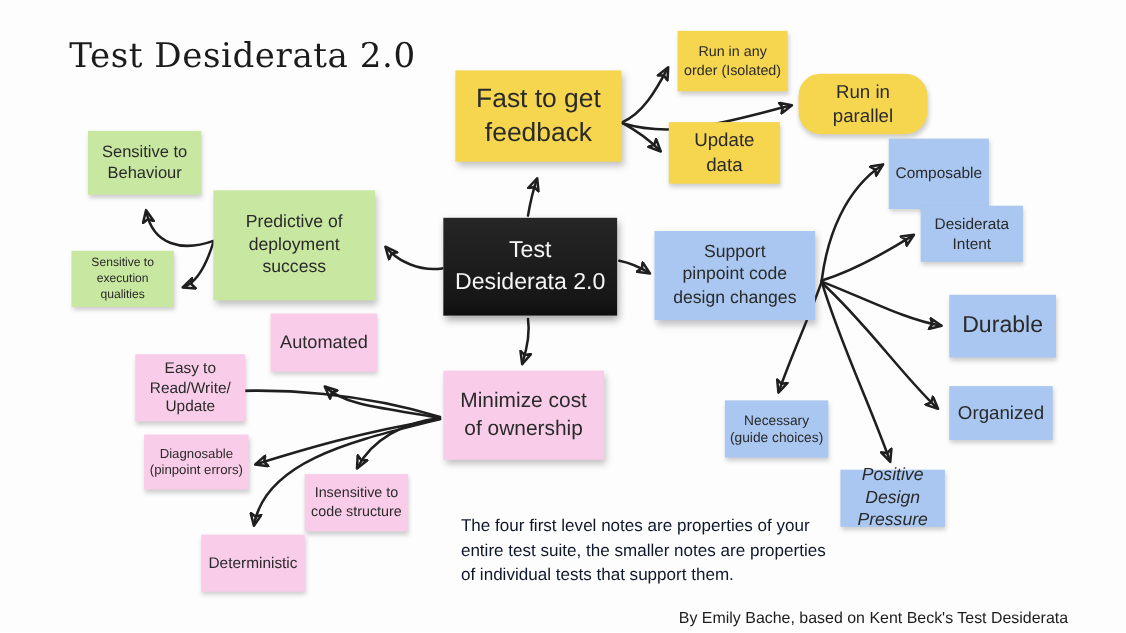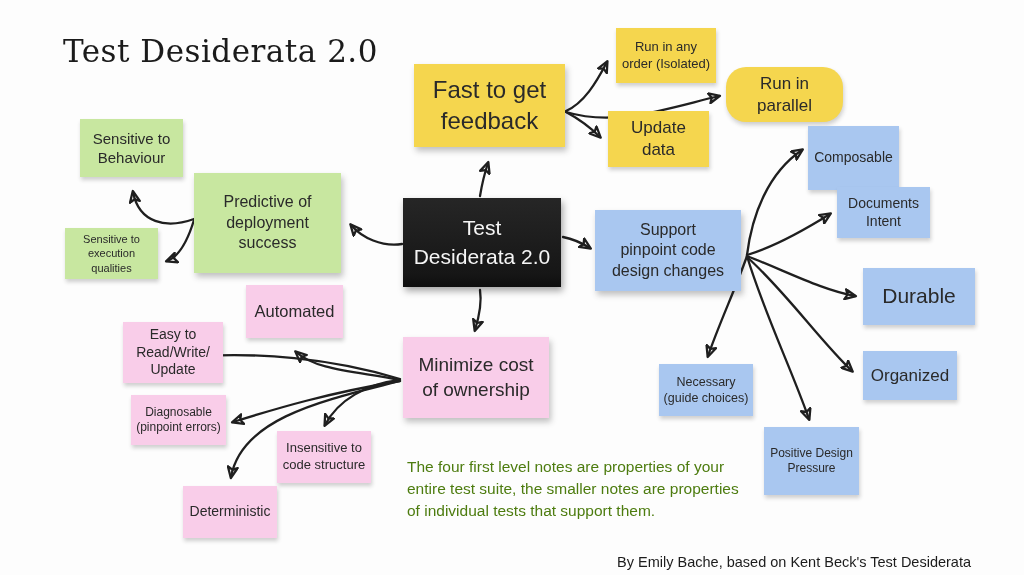--- a/index.html
+++ b/index.html
@@ -36,36 +36,36 @@
     box-shadow:2px 4px 7px rgba(0,0,0,0.35);
   }
   
   #n-fast{left:414px;top:64px;width:151px;height:83px;font-size:24px;}
   #n-runany{left:616px;top:28px;width:100px;height:55px;font-size:13px;}
   #n-runpar{left:726px;top:67px;width:117px;height:55px;font-size:17px;border-radius:20px;}
   #n-minimal{left:608px;top:111px;width:101px;height:56px;font-size:17px;}
   #n-support{left:595px;top:210px;width:146px;height:81px;font-size:16px;}
   #n-composable{left:808px;top:126px;width:91px;height:64px;font-size:14px;}
   #n-docintent{left:837px;top:187px;width:93px;height:51px;font-size:14px;}
-  #n-durable{left:863px;top:268px;width:112px;height:57px;font-size:21px;}
+  #n-durable{left:863px;top:268px;width:97px;height:57px;font-size:21px;}
   #n-organized{left:863px;top:351px;width:94px;height:49px;font-size:17px;}
   #n-necessary{left:659px;top:364px;width:94px;height:52px;font-size:12.5px;}
-  #n-pressure{left:764px;top:427px;width:95px;height:68px;font-size:12px;}
+  #n-pressure{left:764px;top:427px;width:95px;height:52px;font-size:16px;font-style:italic;}
   #n-sensbeh{left:80px;top:119px;width:103px;height:58px;font-size:15px;}
   #n-predictive{left:194px;top:173px;width:147px;height:100px;font-size:16px;}
   #n-sensexec{left:65px;top:228px;width:93px;height:51px;font-size:11px;}
   #n-minimize{left:403px;top:337px;width:146px;height:81px;font-size:19px;}
   #n-automated{left:246px;top:285px;width:97px;height:53px;font-size:16.5px;}
   #n-easy{left:83px;top:322px;width:100px;height:61px;font-size:14px;margin-left:40px;}
   #n-diagnosable{left:131px;top:395px;width:95px;height:50px;font-size:12px;}
   #n-insensitive{left:277px;top:431px;width:94px;height:52px;font-size:13px;}
   #n-deterministic{left:183px;top:486px;width:94px;height:52px;font-size:14px;text-align:center;}
   .caption{
-    position:absolute;left:402px;top:451px;width:345px;margin:5px;
-    font-size:15.5px;line-height:1.42;color:#4d7c0f;white-space:pre-line;
+    position:absolute;left:402px;top:451px;width:345px;margin:17px;
+    font-size:15.5px;line-height:1.42;color:#0f172a;white-space:pre-line;
   }
   .attribution{
     position:absolute;right:37px;top:538px;margin:16px;
     font-size:14.5px;color:#1c1c1c;
   }
 </style>
 </head>
 <body>
 
 <div class="canvas">
@@ -109,21 +109,21 @@
 order (Isolated)</span></div>
   <div class="note yellow" id="n-runpar"><span class="lbl">Run in
 parallel</span></div>
   <div class="note yellow" id="n-minimal"><span class="lbl">Update
 data</span></div>
 
   <div class="note blue big" id="n-support"><span class="lbl">Support
 pinpoint code
 design changes</span></div>
   <div class="note blue" id="n-composable"><span class="lbl">Composable</span></div>
-  <div class="note blue" id="n-docintent"><span class="lbl">Documents
+  <div class="note blue" id="n-docintent"><span class="lbl">Desiderata
 Intent</span></div>
   <div class="note blue" id="n-durable"><span class="lbl">Durable</span></div>
   <div class="note blue" id="n-organized"><span class="lbl">Organized</span></div>
   <div class="note blue" id="n-necessary"><span class="lbl">Necessary
 (guide choices)</span></div>
   <div class="note blue" id="n-pressure"><span class="lbl">Positive Design
 Pressure</span></div>
 
   <div class="note green" id="n-sensbeh"><span class="lbl">Sensitive to
 Behaviour</span></div>

